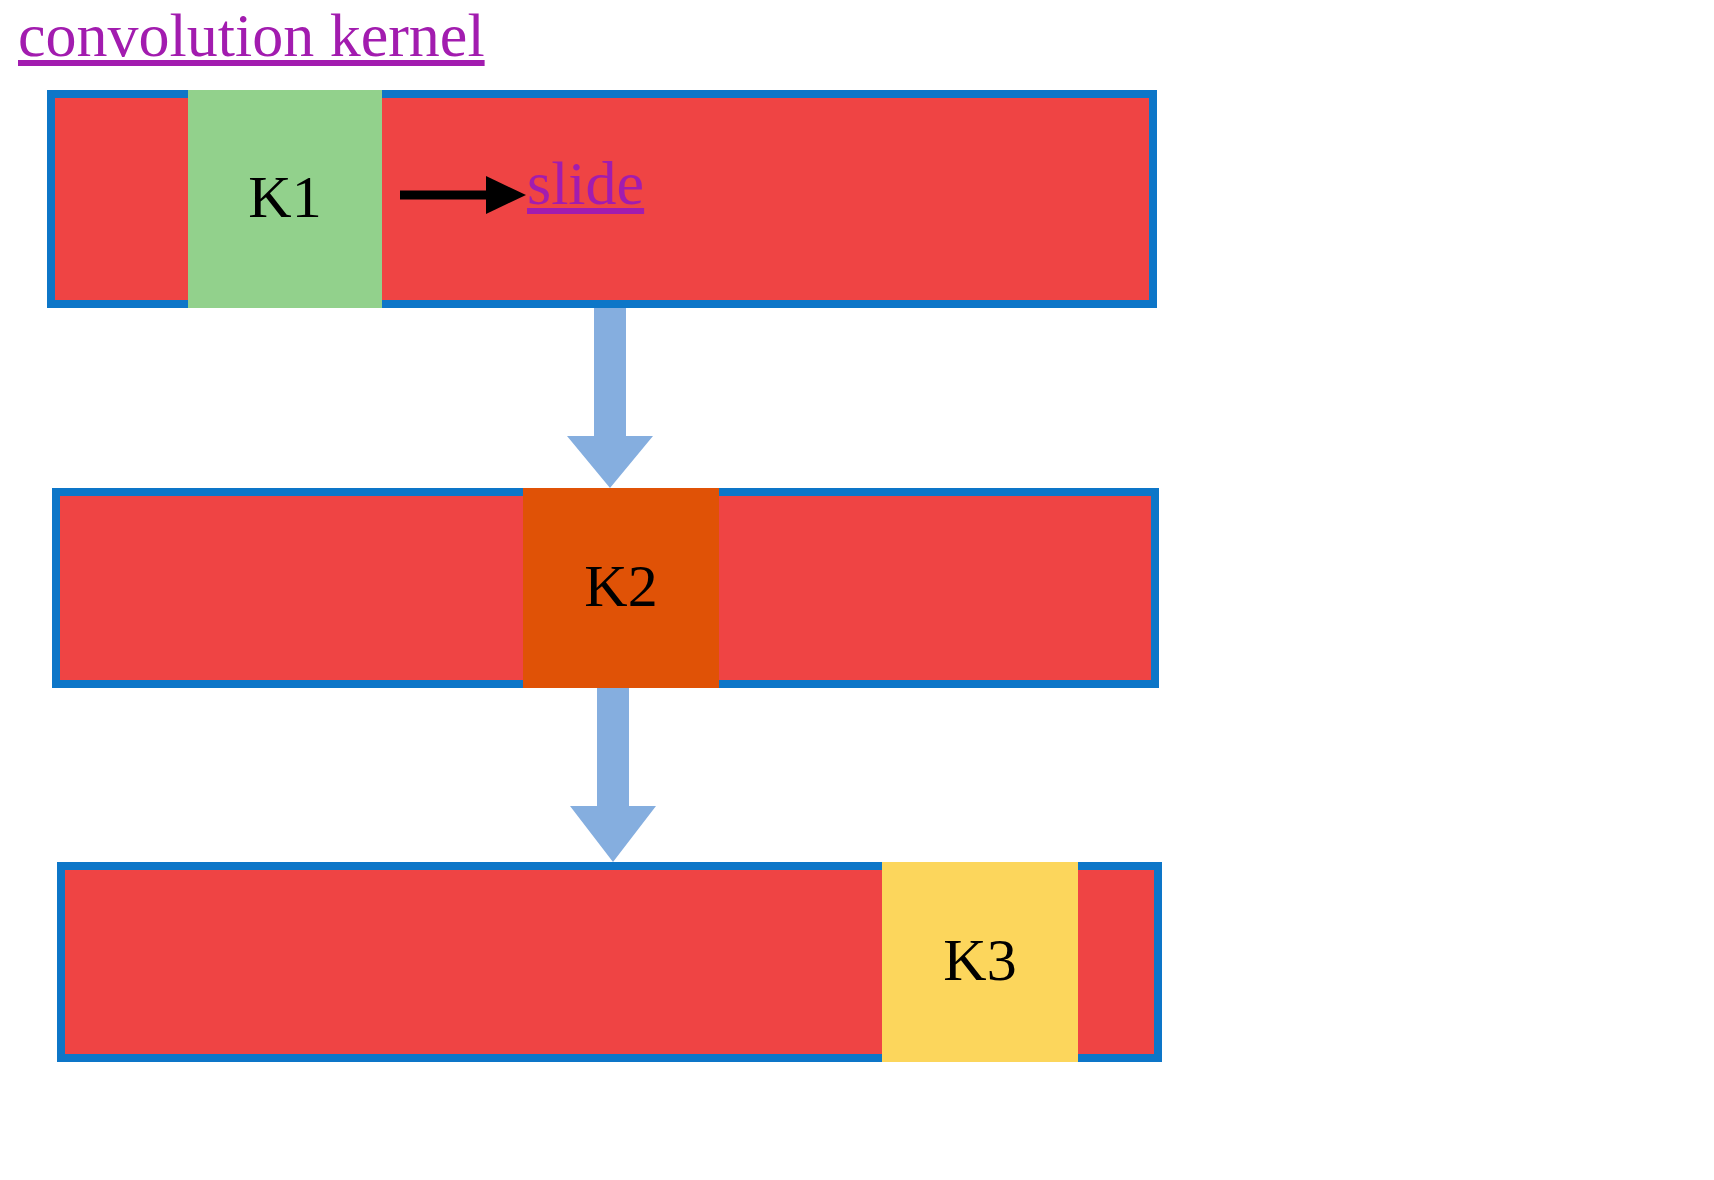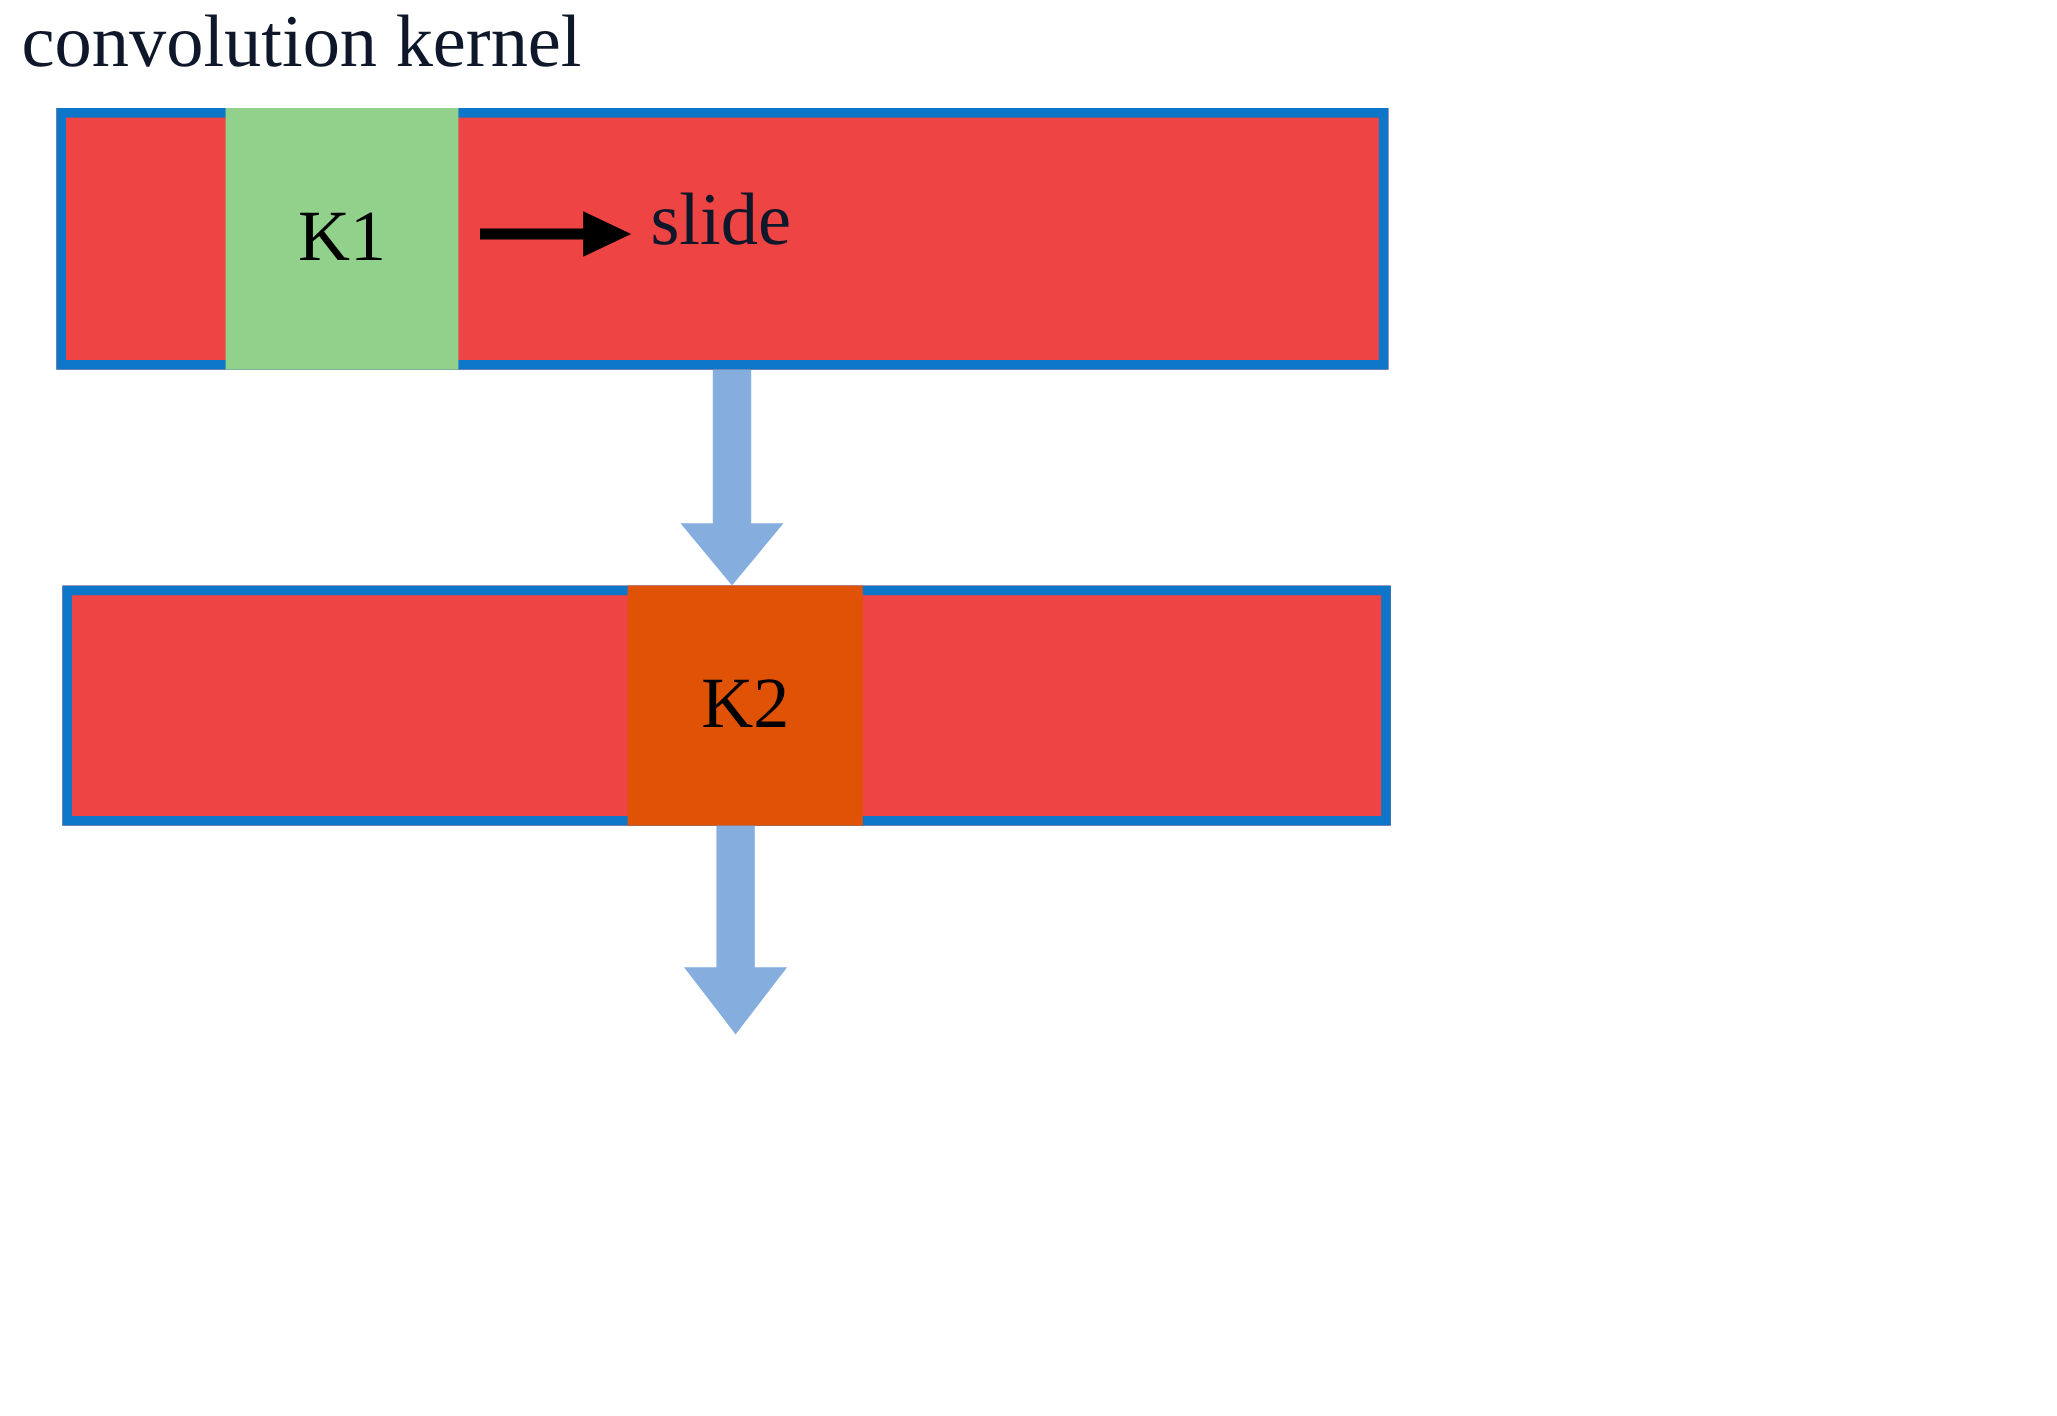--- a/index.html
+++ b/index.html
@@ -15,38 +15,39 @@
     position: relative;
     width: 1714px;
     height: 1180px;
     background: #ffffff;
     overflow: hidden;
   }
 
   
   .label {
     position: absolute;
-    color: #0f172a;
+    color: #a21caf;
     font-family: "Liberation Serif", "DejaVu Serif", serif;
     font-weight: 400;
     white-space: nowrap;
     line-height: 1;
+    text-decoration: underline;
   }
   #conv-kernel-label {
     left: 18px;
     top: 4px;
     font-size: 62px;
   }
   #feature-map-label {
     left: 1166px;
     top: 170px;
     font-size: 62px;
   }
   #slide-label {
-    left: 542px;
+    left: 527px;
     top: 152px;
     font-size: 62px;
   }
 
   
   .fmap {
     position: absolute;
     box-sizing: border-box;
     border: 8px solid #0d76c8;
     background: #ef4444;
@@ -133,14 +134,19 @@
   <div class="fmap" id="fmap-row-2">
     <div class="kernel" id="kernel-k2">
       <span>K2</span>
     </div>
   </div>
 
   <svg class="down-arrow" id="down-arrow-2" viewBox="0 0 90 176">
     <polygon points="29,0 61,0 61,118 88,118 45,174 2,118 29,118" fill="#85aedf"></polygon>
   </svg>
 
+  <div class="fmap" id="fmap-row-3">
+    <div class="kernel" id="kernel-k3">
+      <span>K3</span>
+    </div>
+  </div>
 
 </div>
 
 </body></html>

